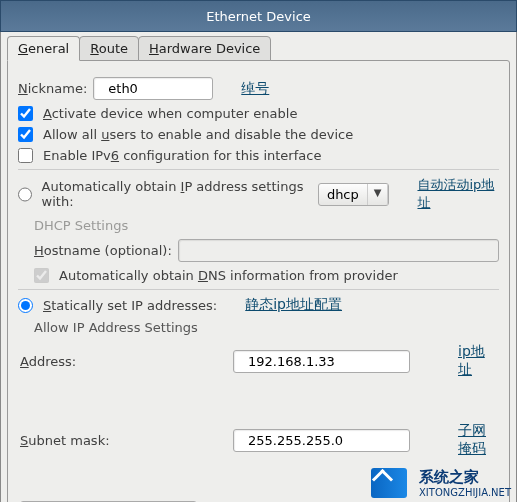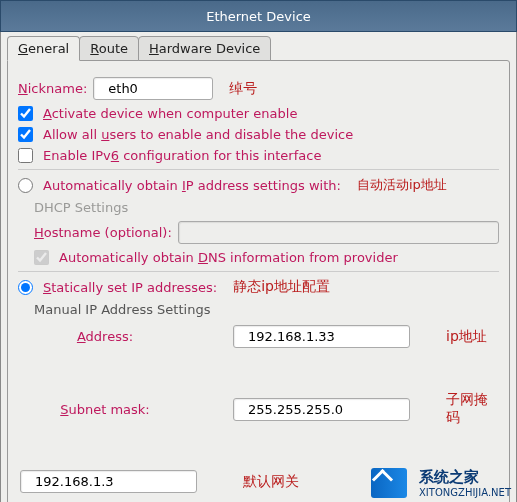--- a/index.html
+++ b/index.html
@@ -55,39 +55,38 @@
     border-radius: 0 3px 3px 3px;
     background: #eeeeec;
   }
   .row {
     display: flex;
     align-items: center;
     margin: 6px 0;
     gap: 6px;
   }
   label.form-label {
-    color: #be185d;
-    text-align: center;
+    color: #404040;
   }
   .u { text-decoration: underline; }
   input[type=text] {
     font-family: inherit;
     font-size: 13px;
     padding: 3px 14px;
     border: 1px solid #aaa;
     background: #fff;
     border-radius: 3px;
     box-shadow: inset 1px 1px 1px rgba(0,0,0,0.08);
   }
   input[type=text].wide { flex: 1; }
   input[type=text]:disabled { background: #eeeeec; color: #888; }
   input[type=checkbox], input[type=radio] {
     width: 15px; height: 15px; margin-right: 4px;
   }
-  .annot { color: #b91c1c; font-size: 14px; margin-left: 10px; }
+  .annot { color: #0c4a6e; font-size: 14px; margin-left: 22px; text-decoration: underline; }
   .fieldset-label { color: #888; font-size: 13px; margin: 6px 0 2px 4px; }
   .indent { margin-left: 16px; }
   .dropdown {
     display: inline-flex;
     border: 1px solid #aaa;
     border-radius: 3px;
     background: linear-gradient(#fdfdfd,#e6e6e4);
   }
   .dropdown span { padding: 3px 8px; border-right: 1px solid #ccc; }
   .dropdown .arrow { padding: 3px 6px; font-size: 10px; color: #444; }
@@ -202,20 +201,24 @@
       </label>
     </div>
 
     <div class="divider"></div>
 
     <div class="row">
       <input type="radio" name="ipmode" style="">
       <label class="form-label">
         <span>Automatically obtain </span><span class="u">I</span><span>P address settings with:</span>
       </label>
+      <div class="dropdown">
+        <span>dhcp</span>
+        <span class="arrow">▼</span>
+      </div>
       <span class="annot" style="font-size:13px">自动活动ip地址</span>
     </div>
 
     <div class="fieldset-label indent disabled">DHCP Settings</div>
 
     <div class="row indent disabled">
       <label class="form-label disabled">
         <span></span><span class="u">H</span><span>ostname (optional):</span>
       </label>
       <input type="text" class="wide" disabled="" value="" style="">
@@ -231,21 +234,21 @@
     <div class="divider"></div>
 
     <div class="row">
       <input type="radio" name="ipmode" checked="" style="">
       <label class="form-label">
         <span></span><span class="u">S</span><span>tatically set IP addresses:</span>
       </label>
       <span class="annot">静态ip地址配置</span>
     </div>
 
-    <div class="fieldset-label indent" style="color:#555">Manual IP Address Settings</div>
+    <div class="fieldset-label indent" style="color:#555">Allow IP Address Settings</div>
 
     <div class="ip-grid indent">
       <label class="form-label">
         <span></span><span class="u">A</span><span>ddress:</span>
       </label>
       <input type="text" value="192.168.1.33" style="">
       <span class="annot">ip地址</span>
 
       <label class="form-label">
         <span></span><span class="u">S</span><span>ubnet mask:</span>

